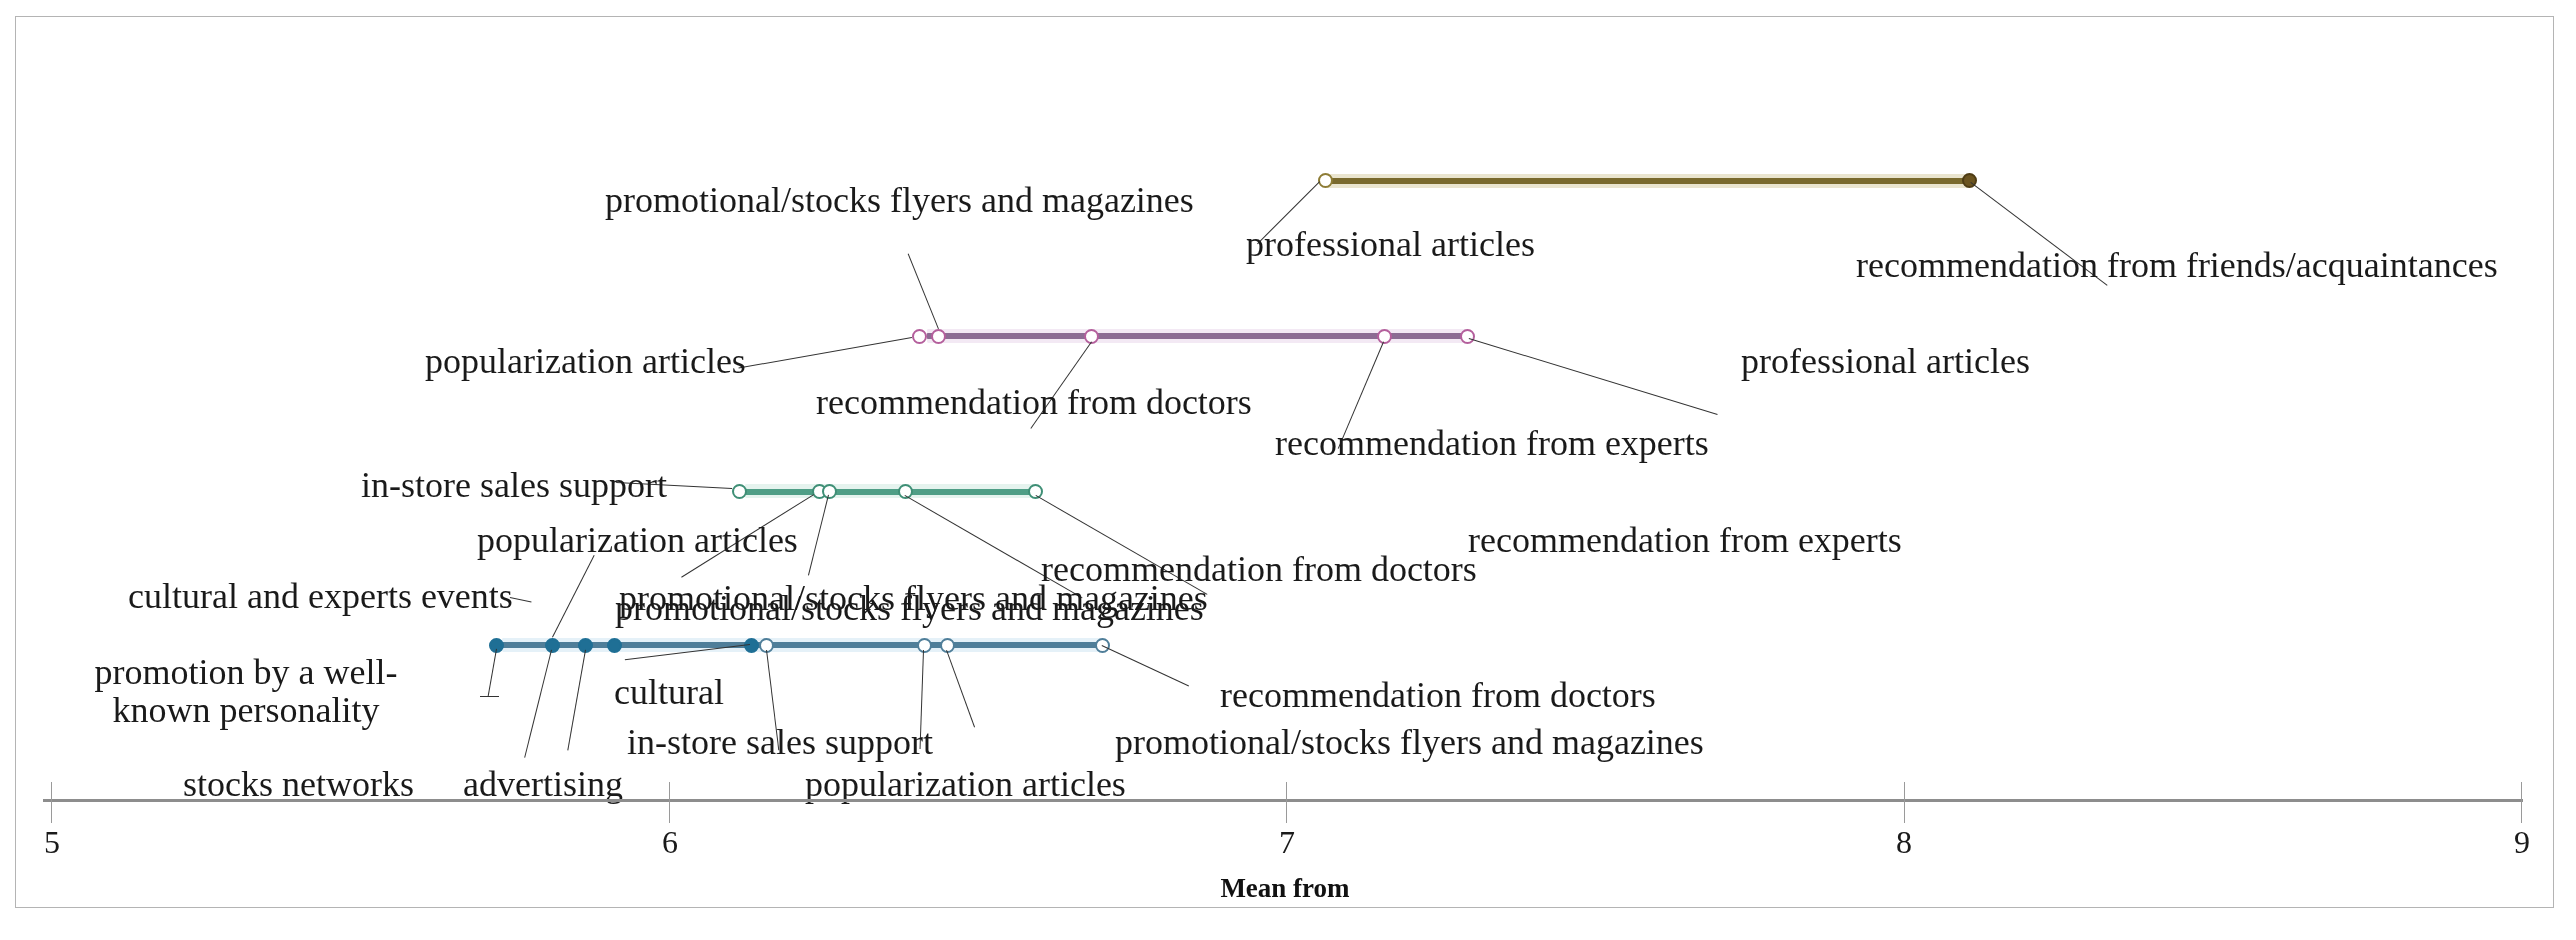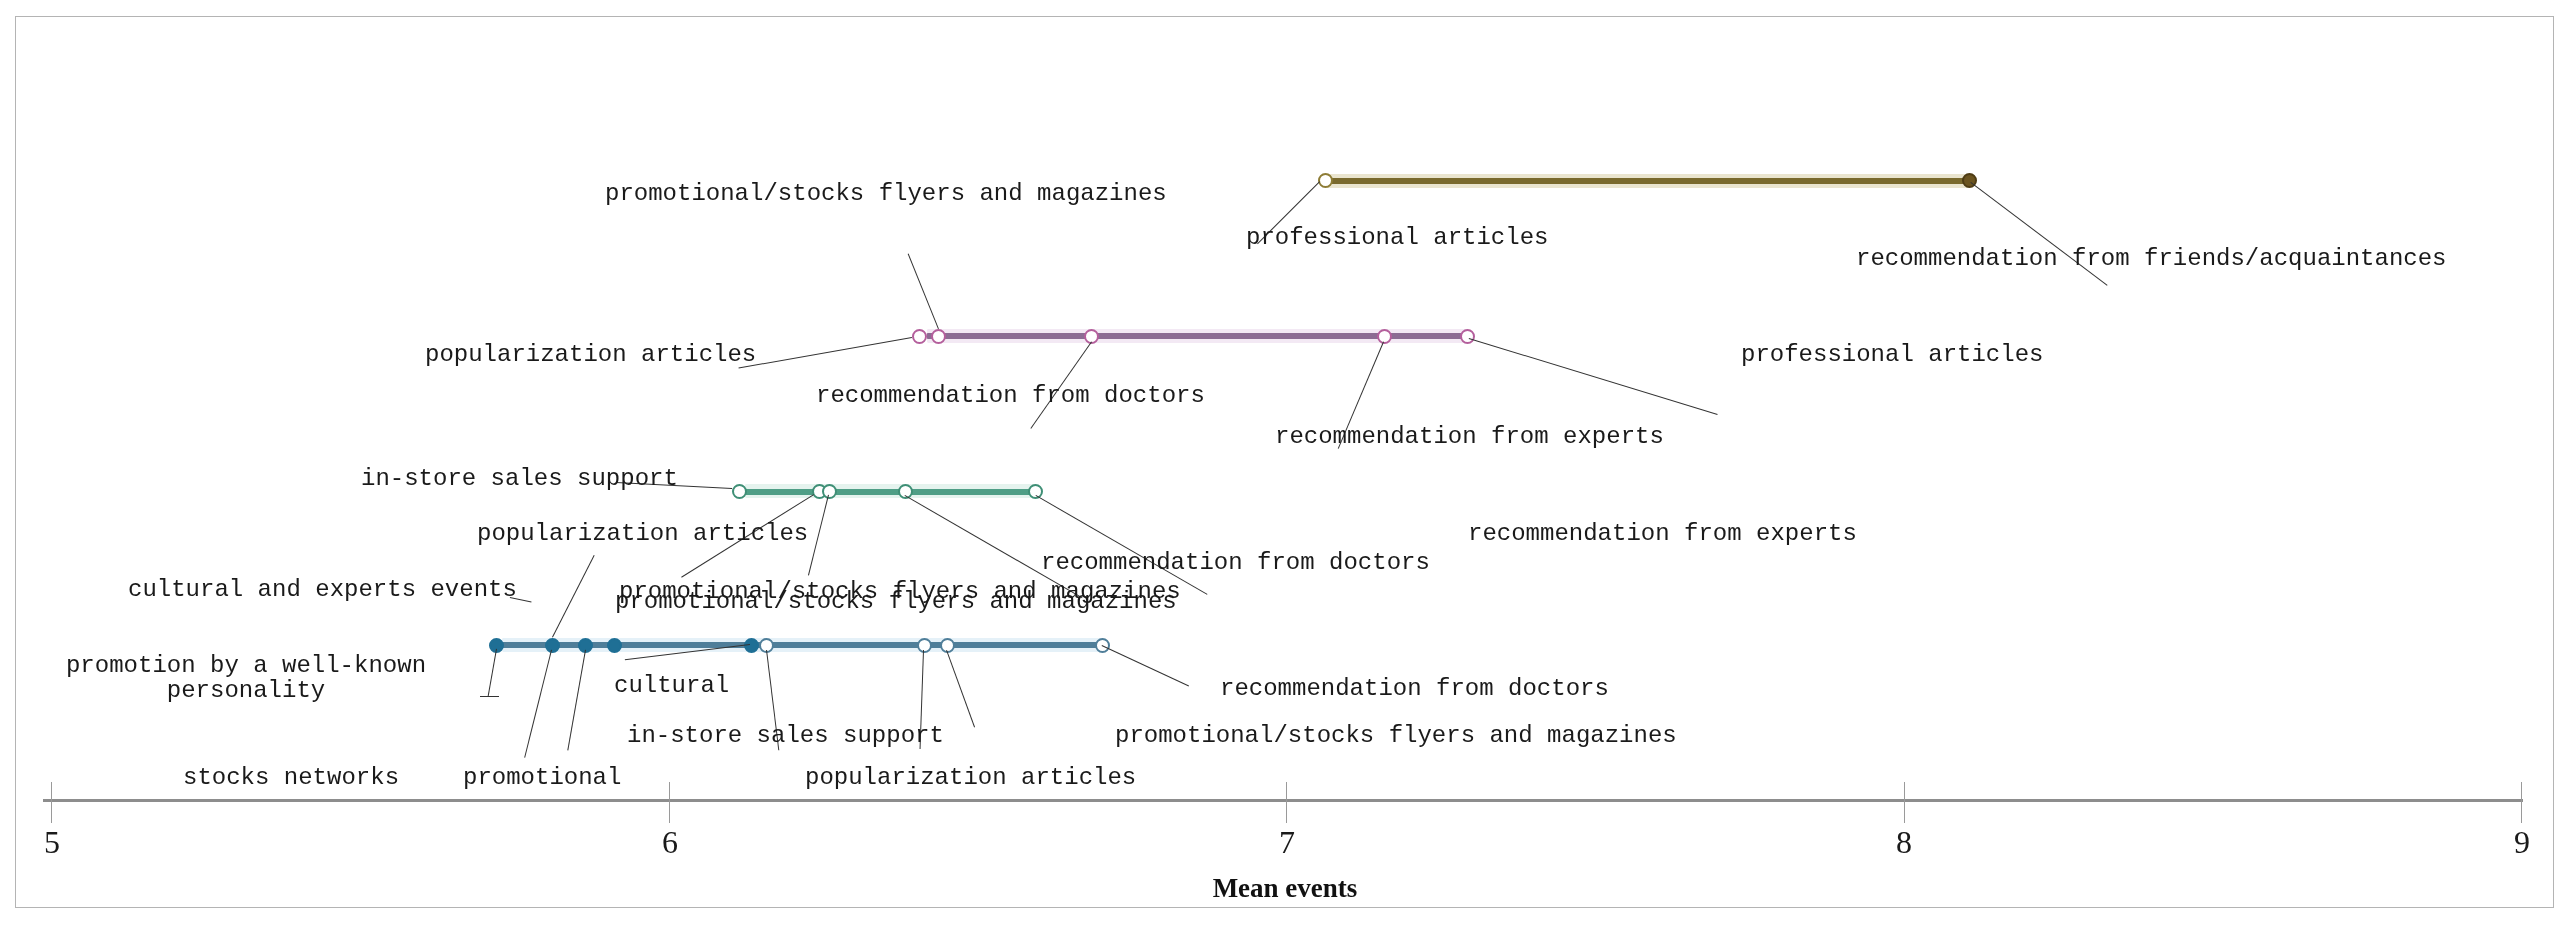--- a/index.html
+++ b/index.html
@@ -76,25 +76,25 @@
     position: absolute;
     width: 15px;
     height: 15px;
     border-radius: 50%;
     box-sizing: border-box;
   }
   .marker.open { background: #ffffff; border-width: 2px; border-style: solid; }
   .marker.filled { border-width: 2px; border-style: solid; }
   .label {
     position: absolute;
-    font-size: 24px;
+    font-size: 36px;
     line-height: 1.06;
     color: #1a1a1a;
     white-space: nowrap;
-    font-family: Liberation Mono, monospace;
+    font-family: Liberation Serif, serif;
   }
   .label.wrap { white-space: normal; text-align: center; }
   .leader {
     position: absolute;
     height: 0;
     border-top: 1.4px solid #333333;
     transform-origin: 0 0;
   }
 </style>
 </head>
@@ -175,21 +175,21 @@
     <div class="leader" style="left:586px; top:650px; width:102px; transform:rotate(100deg);"></div>
     <div class="leader" style="left:750px; top:645px; width:126px; transform:rotate(173deg);"></div>
     <div class="leader" style="left:767px; top:650px; width:101px; transform:rotate(83deg);"></div>
     <div class="leader" style="left:924px; top:650px; width:99px; transform:rotate(92deg);"></div>
     <div class="leader" style="left:947px; top:650px; width:82px; transform:rotate(70deg);"></div>
     <div class="leader" style="left:1102px; top:645px; width:96px; transform:rotate(25deg);"></div>
 
     <div class="label wrap" style="left:48px; top:653px; width:396px;">promotion by a well-known personality</div>
     <div class="label" style="left:128px; top:577px;">cultural and experts events</div>
     <div class="label" style="left:183px; top:765px;">stocks networks</div>
-    <div class="label" style="left:463px; top:765px;">promotional</div>
+    <div class="label" style="left:463px; top:765px;">advertising</div>
     <div class="label" style="left:614px; top:673px;">cultural</div>
     <div class="label" style="left:627px; top:723px;">in-store sales support</div>
     <div class="label" style="left:805px; top:765px;">popularization articles</div>
     <div class="label" style="left:1115px; top:723px;">promotional/stocks flyers and magazines</div>
     <div class="label" style="left:1220px; top:676px;">recommendation from doctors</div>
 
     <div class="label wrap" style="left:615px; top:589px;">promotional/stocks flyers and magazines</div>
 
     <div class="axis-line" style="left:43px; top:799px; width:2480px;"></div>
 
@@ -198,16 +198,16 @@
     <div class="tick" style="left:1286px; top:782px; height:41px;"></div>
     <div class="tick" style="left:1904px; top:782px; height:41px;"></div>
     <div class="tick" style="left:2521px; top:782px; height:41px;"></div>
 
     <div class="tick-label" style="left:11px; top:824px;">5</div>
     <div class="tick-label" style="left:629px; top:824px;">6</div>
     <div class="tick-label" style="left:1246px; top:824px;">7</div>
     <div class="tick-label" style="left:1863px; top:824px;">8</div>
     <div class="tick-label" style="left:2481px; top:824px;">9</div>
 
-    <div class="axis-title" style="left:1080px; top:873px;">Mean events</div>
+    <div class="axis-title" style="left:1080px; top:873px;">Mean from</div>
   </div>
 </div>
 
 
 </body></html>

